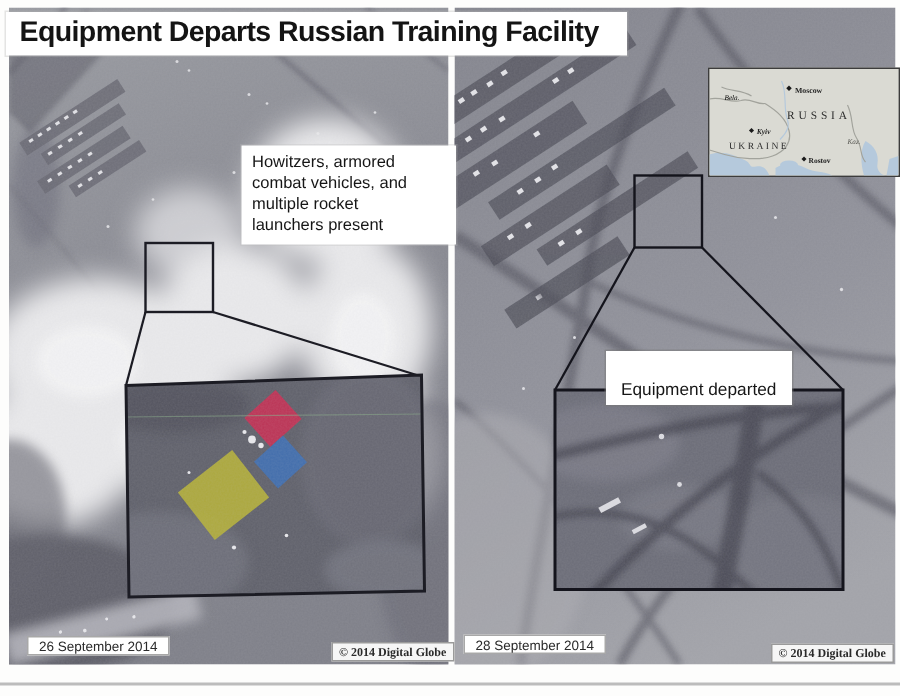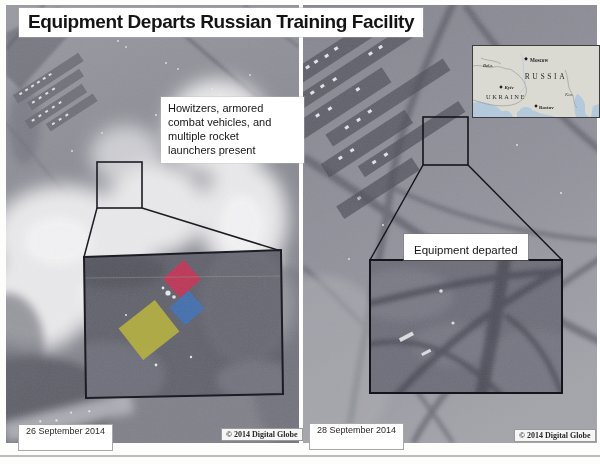--- a/index.html
+++ b/index.html
@@ -2,31 +2,31 @@
 <html><head>
 <meta charset="utf-8">
 <style>
   html,body{margin:0;padding:0;background:#ffffff;}
   .slide{position:relative;width:600px;height:464px;background:#fdfdfc;overflow:hidden;
          font-family:"Liberation Sans",sans-serif;}
   .photo{position:absolute;top:5px;z-index:1;}
   .photo svg{display:block;}
   #photo-left{left:6px;}
   #photo-right{left:303px;}
-  .title-box{position:absolute;left:19px;top:8px;z-index:4;background:#ffffff;
-             padding:3px 9px 4px 9px;font-size:19px;font-weight:bold;letter-spacing:-0.4px;
+  .title-box{position:absolute;left:4px;top:8px;z-index:4;background:#ffffff;
+             padding:3px 19px 4px 9px;font-size:19px;font-weight:bold;letter-spacing:-0.4px;
              color:#141414;white-space:nowrap;box-shadow:0 0 0 1px rgba(180,180,180,.35);}
   .callout{position:absolute;left:161px;top:97px;width:129px;z-index:4;background:#ffffff;
            padding:5px 7px;font-size:11px;line-height:1.27;color:#161616;white-space:pre-line;
            box-shadow:0 0 0 1px rgba(190,190,190,.3);}
   .departed-label{position:absolute;left:404px;top:234px;z-index:4;background:#ffffff;
-           padding:10px 10px 4px 10px;font-size:11.5px;color:#161616;white-space:nowrap;
+           padding:20px 10px 4px 10px;font-size:11.5px;color:#161616;white-space:nowrap;
            box-shadow:0 0 0 1px rgba(120,120,120,.5);}
   .date-box{position:absolute;z-index:4;background:#ffffff;border:1px solid #a8a8a8;
-           padding:1px 7px 14px 7px;font-size:9px;color:#2a2a2a;white-space:nowrap;}
+           padding:1px 7px 0 7px;font-size:9px;color:#2a2a2a;white-space:nowrap;}
   #date-left{left:18px;top:424px;}
   #date-right{left:309px;top:423px;}
   .credit-box{position:absolute;z-index:4;background:#f6f6f6;border:1px solid #9a9a9a;
            padding:1px 4px;font-size:8px;font-weight:bold;color:#2a2a2a;white-space:nowrap;font-family:Liberation Serif, serif;}
   #credit-left{left:221px;top:428px;}
   #credit-right{left:514px;top:429px;}
   .map-inset{position:absolute;left:472px;top:0;width:128px;height:73px;z-index:5;
            border:1px solid #3c3c3c;background:#dadad3;box-sizing:border-box;margin-top:45px;}
   .scan-line{position:absolute;left:0;top:455px;width:600px;height:2px;background:#bcbcbc;z-index:2;}
 </style>

